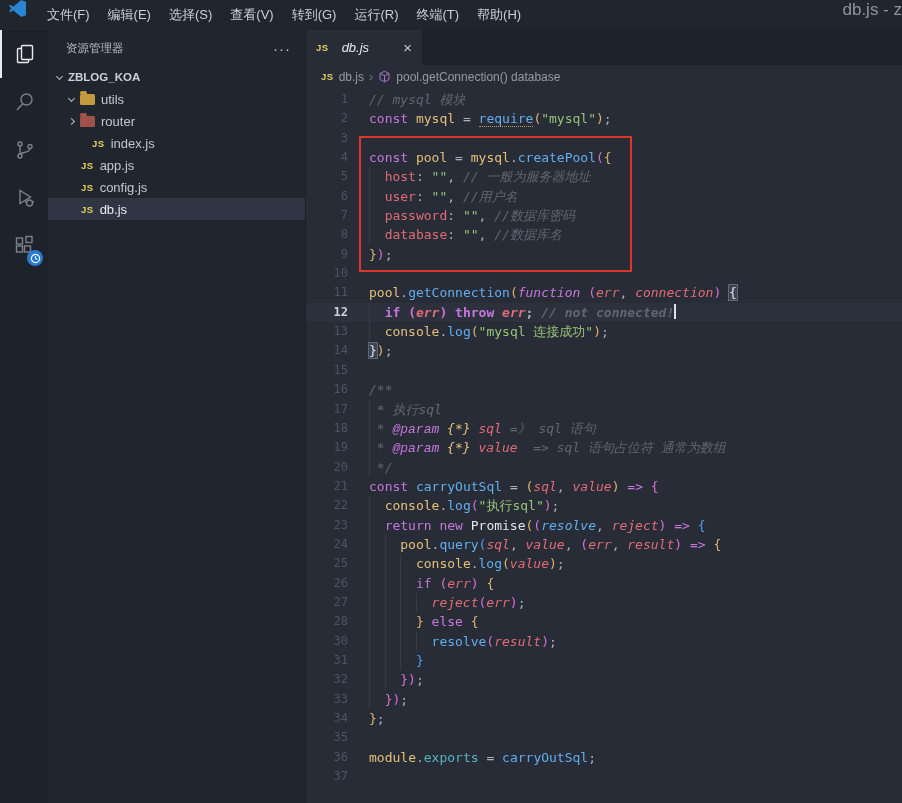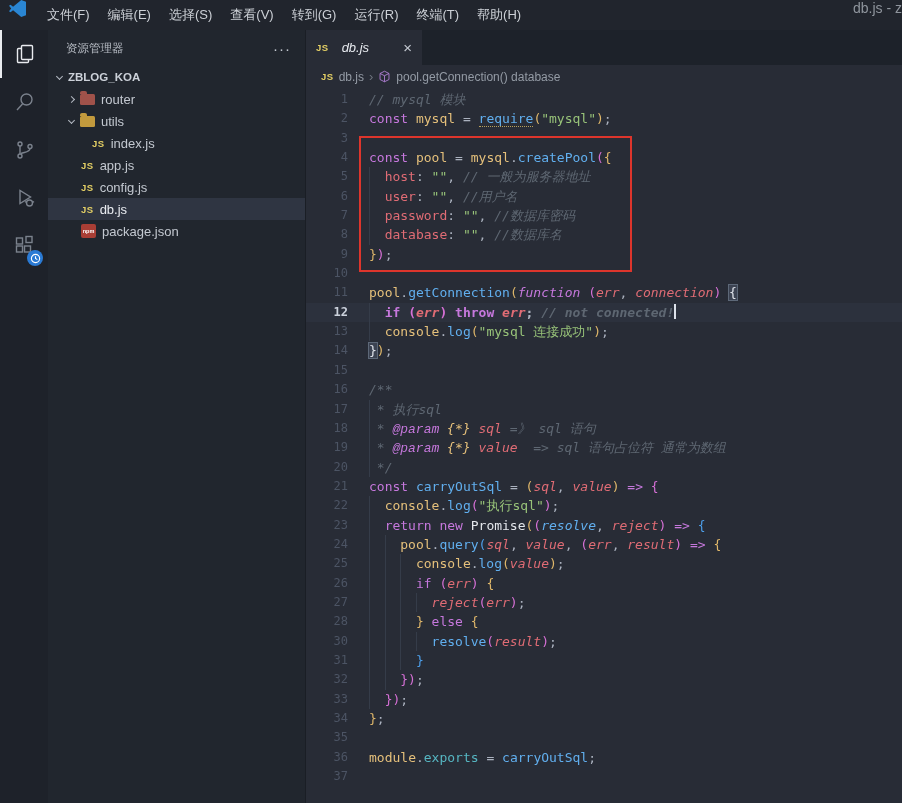--- a/index.html
+++ b/index.html
@@ -4,21 +4,21 @@
 <style>
   * { box-sizing: border-box; margin: 0; padding: 0; }
   html,body { width:902px; height:803px; overflow:hidden; }
   body { font-family:"Liberation Sans", sans-serif; background:var(--editor-bg,#282c36); }
 
   
   .titlebar { height:30px; background:var(--titlebar-bg,#21252d); display:flex; align-items:flex-start; color:#ccd0d6; font-size:13px; }
   .vscode-logo { width:17px; height:17px; margin:0 12px 0 9px; background:#2a86d3; flex:none;
     clip-path:polygon(72% 0,100% 11%,100% 89%,72% 100%,24% 60%,9% 72%,0 66%,13% 50%,0 34%,9% 28%,24% 40%); }
   .menu-item { padding:0 9px; height:30px; line-height:30px; cursor:default; }
-  .title-right { margin-left:auto; color:#8f959d; font-size:14px; white-space:nowrap; overflow:hidden; }
+  .title-right { margin-left:auto; color:#8f959d; font-size:17px; white-space:nowrap; overflow:hidden; }
 
   
   .main { display:flex; height:773px;justify-content:space-between; }
 
   
   .actbar { width:48px; background:var(--activitybar-bg,#1e222a); flex:none; display:flex; flex-direction:column; }
   .act { width:48px; height:48px; display:flex; align-items:center; justify-content:center; color:#7b828d; position:relative; border-left:2px solid transparent; }
   .act.active { color:#e9ebef; border-left:2px solid #e9ebef; }
   .act svg { width:24px; height:24px; }
   .badge { position:absolute; right:5px; bottom:4px; width:16px; height:16px; border-radius:50%; background:var(--accent-blue,#2a7ad4); display:flex; align-items:center; justify-content:center; }
@@ -152,48 +152,44 @@
     <div class="sb-header">
       <span>资源管理器</span>
       <span class="sb-actions">···</span>
     </div>
     <div class="root-row">
       <span class="cv down"></span>
       <span>ZBLOG_KOA</span>
     </div>
     <div class="tree">
         <div class="tree-row" style="padding-left: 16px;">
+          <span class="cv down"></span>
+          <span class="folder" style="--fc: #c29a3d; background: rgb(194, 154, 61);"></span>
+          <span>utils</span>
+        </div>
+        <div class="tree-row" style="padding-left: 16px;">
           <span class="cv right"></span>
           <span class="folder" style="--fc: #a0524a; background: rgb(160, 82, 74);"></span>
           <span>router</span>
         </div>
-        <div class="tree-row" style="padding-left: 16px;">
-          <span class="cv down"></span>
-          <span class="folder" style="--fc: #c29a3d; background: rgb(194, 154, 61);"></span>
-          <span>utils</span>
-        </div>
         <div class="tree-row" style="padding-left: 44px;">
           <span class="js-ic">JS</span>
           <span>index.js</span>
         </div>
         <div class="tree-row" style="padding-left: 33px;">
           <span class="js-ic">JS</span>
           <span>app.js</span>
         </div>
         <div class="tree-row" style="padding-left: 33px;">
           <span class="js-ic">JS</span>
           <span>config.js</span>
         </div>
         <div class="tree-row selected" style="padding-left: 33px;">
           <span class="js-ic">JS</span>
           <span>db.js</span>
-        </div>
-        <div class="tree-row" style="padding-left: 33px;">
-          <span class="npm-ic">npm</span>
-          <span>package.json</span>
         </div>
       </div>
   </div>
 
   <div class="editor">
     <div class="tabbar">
       <div class="tab">
         <span class="js-ic">JS</span>
         <span>db.js</span>
         <span class="close">×</span>

